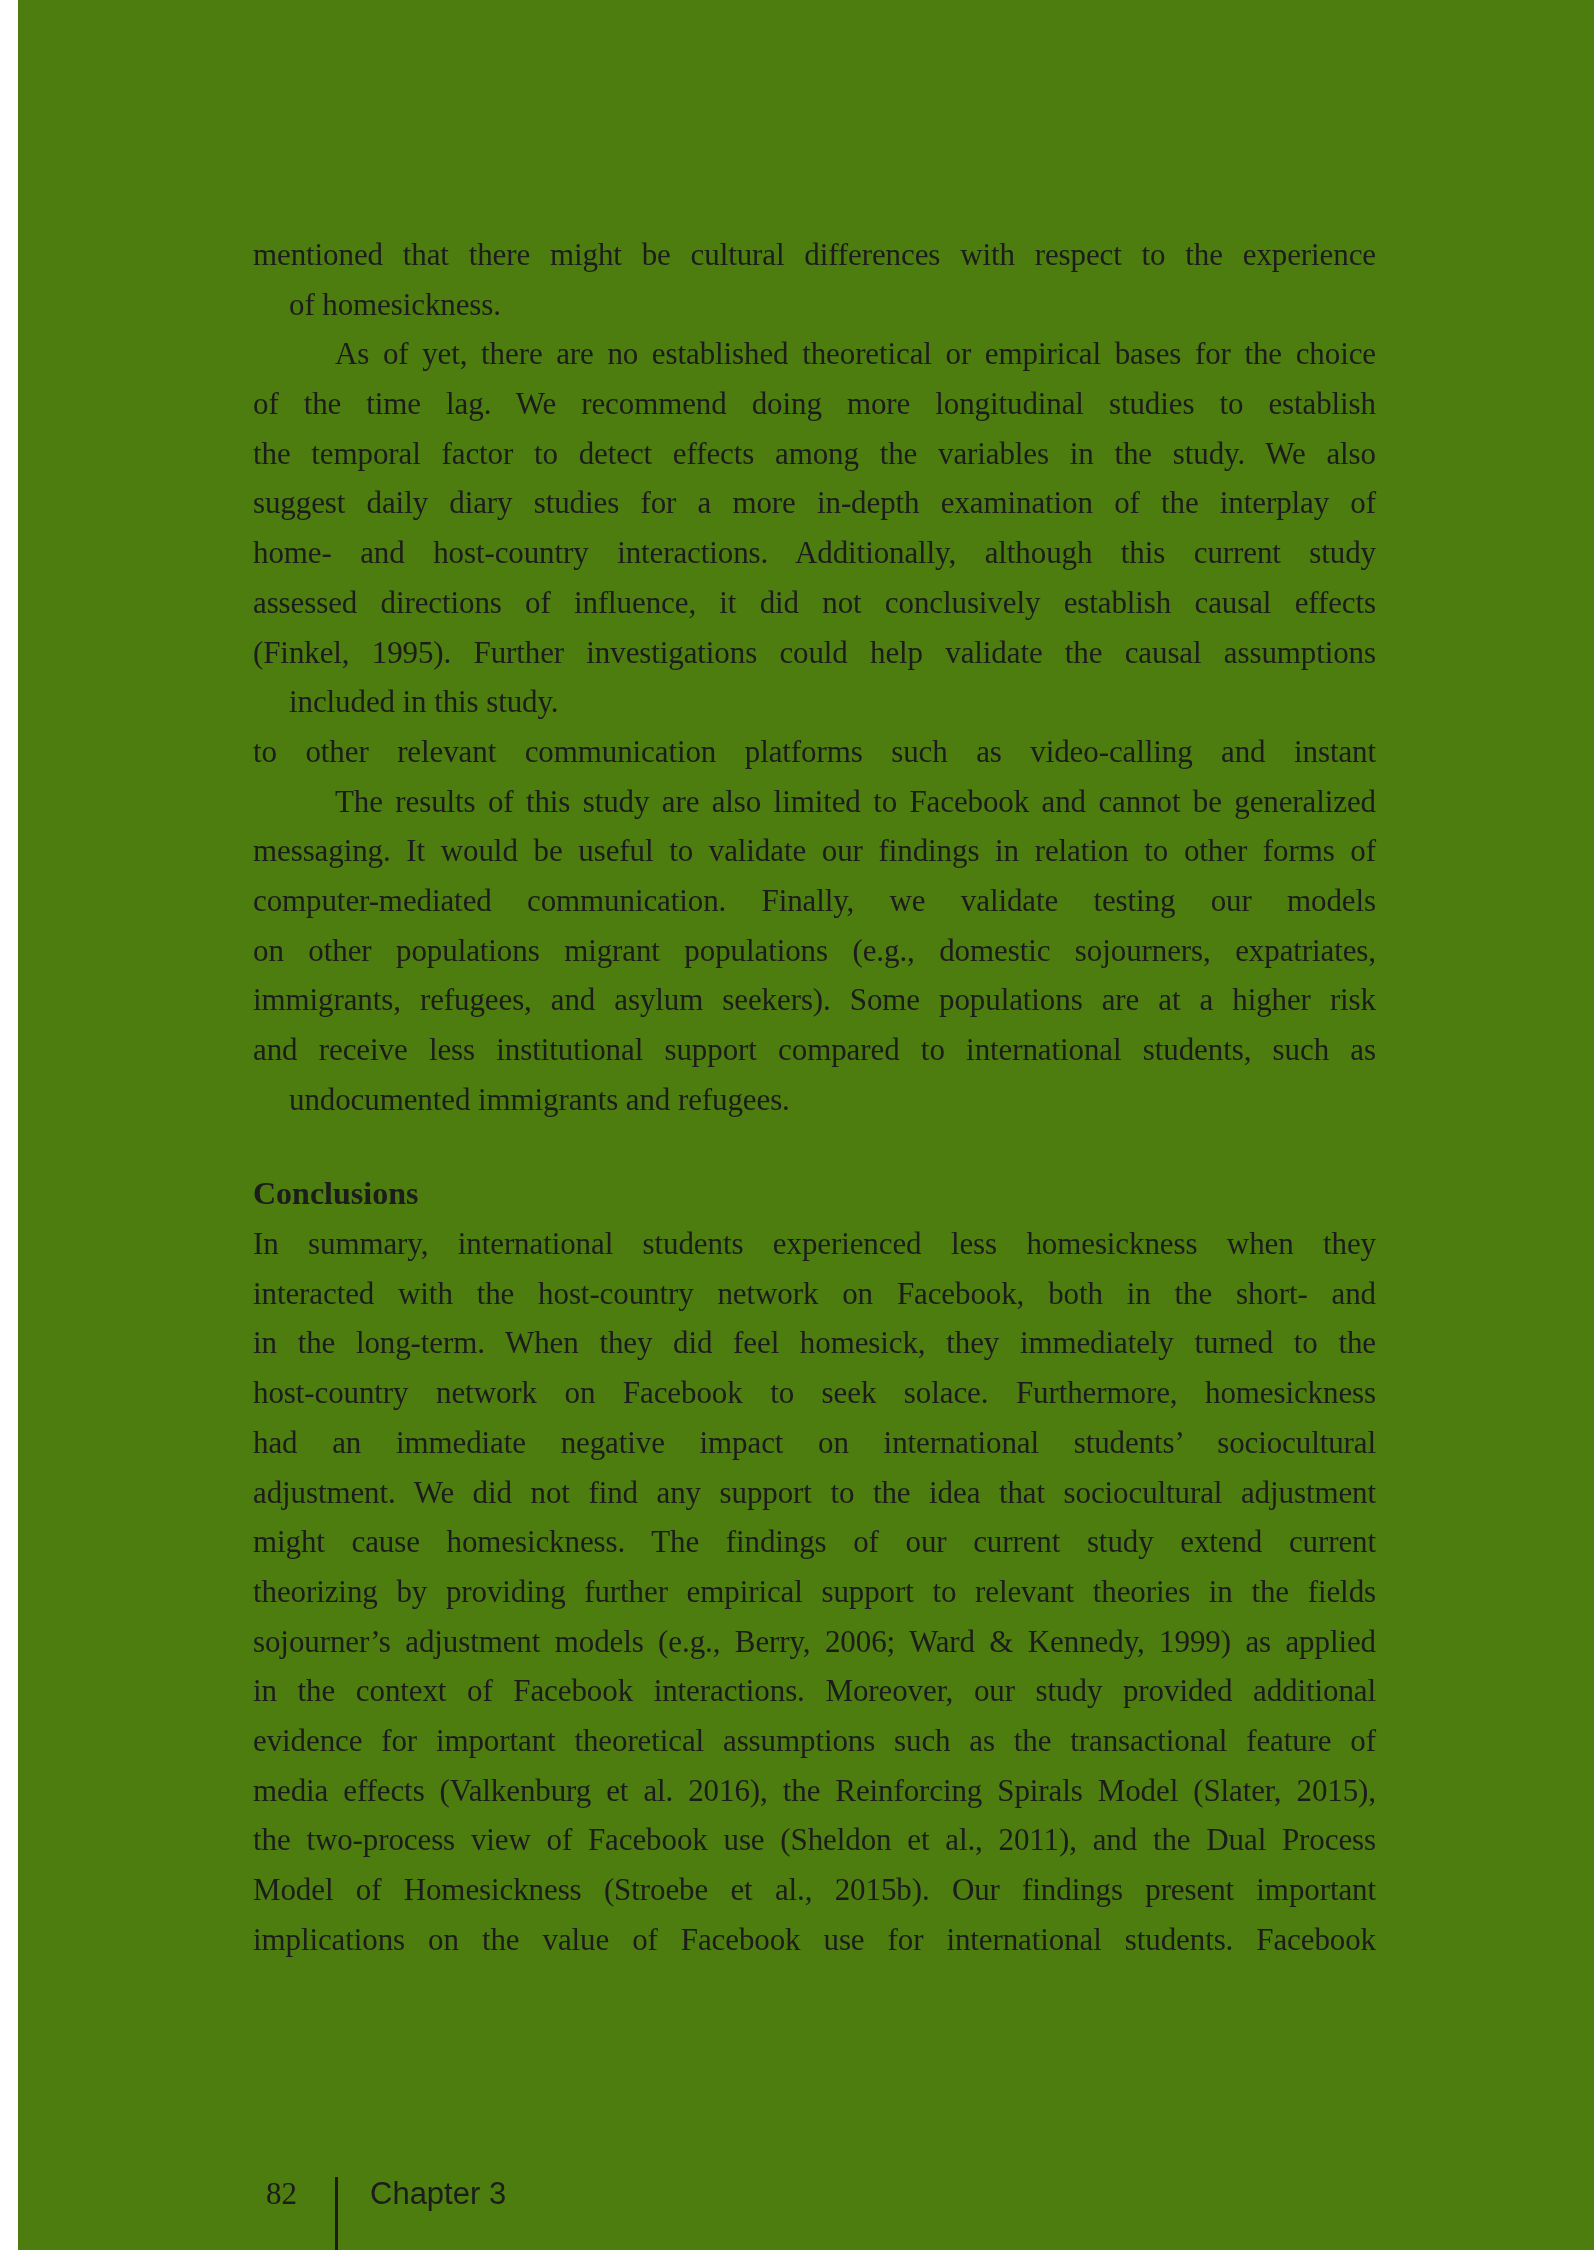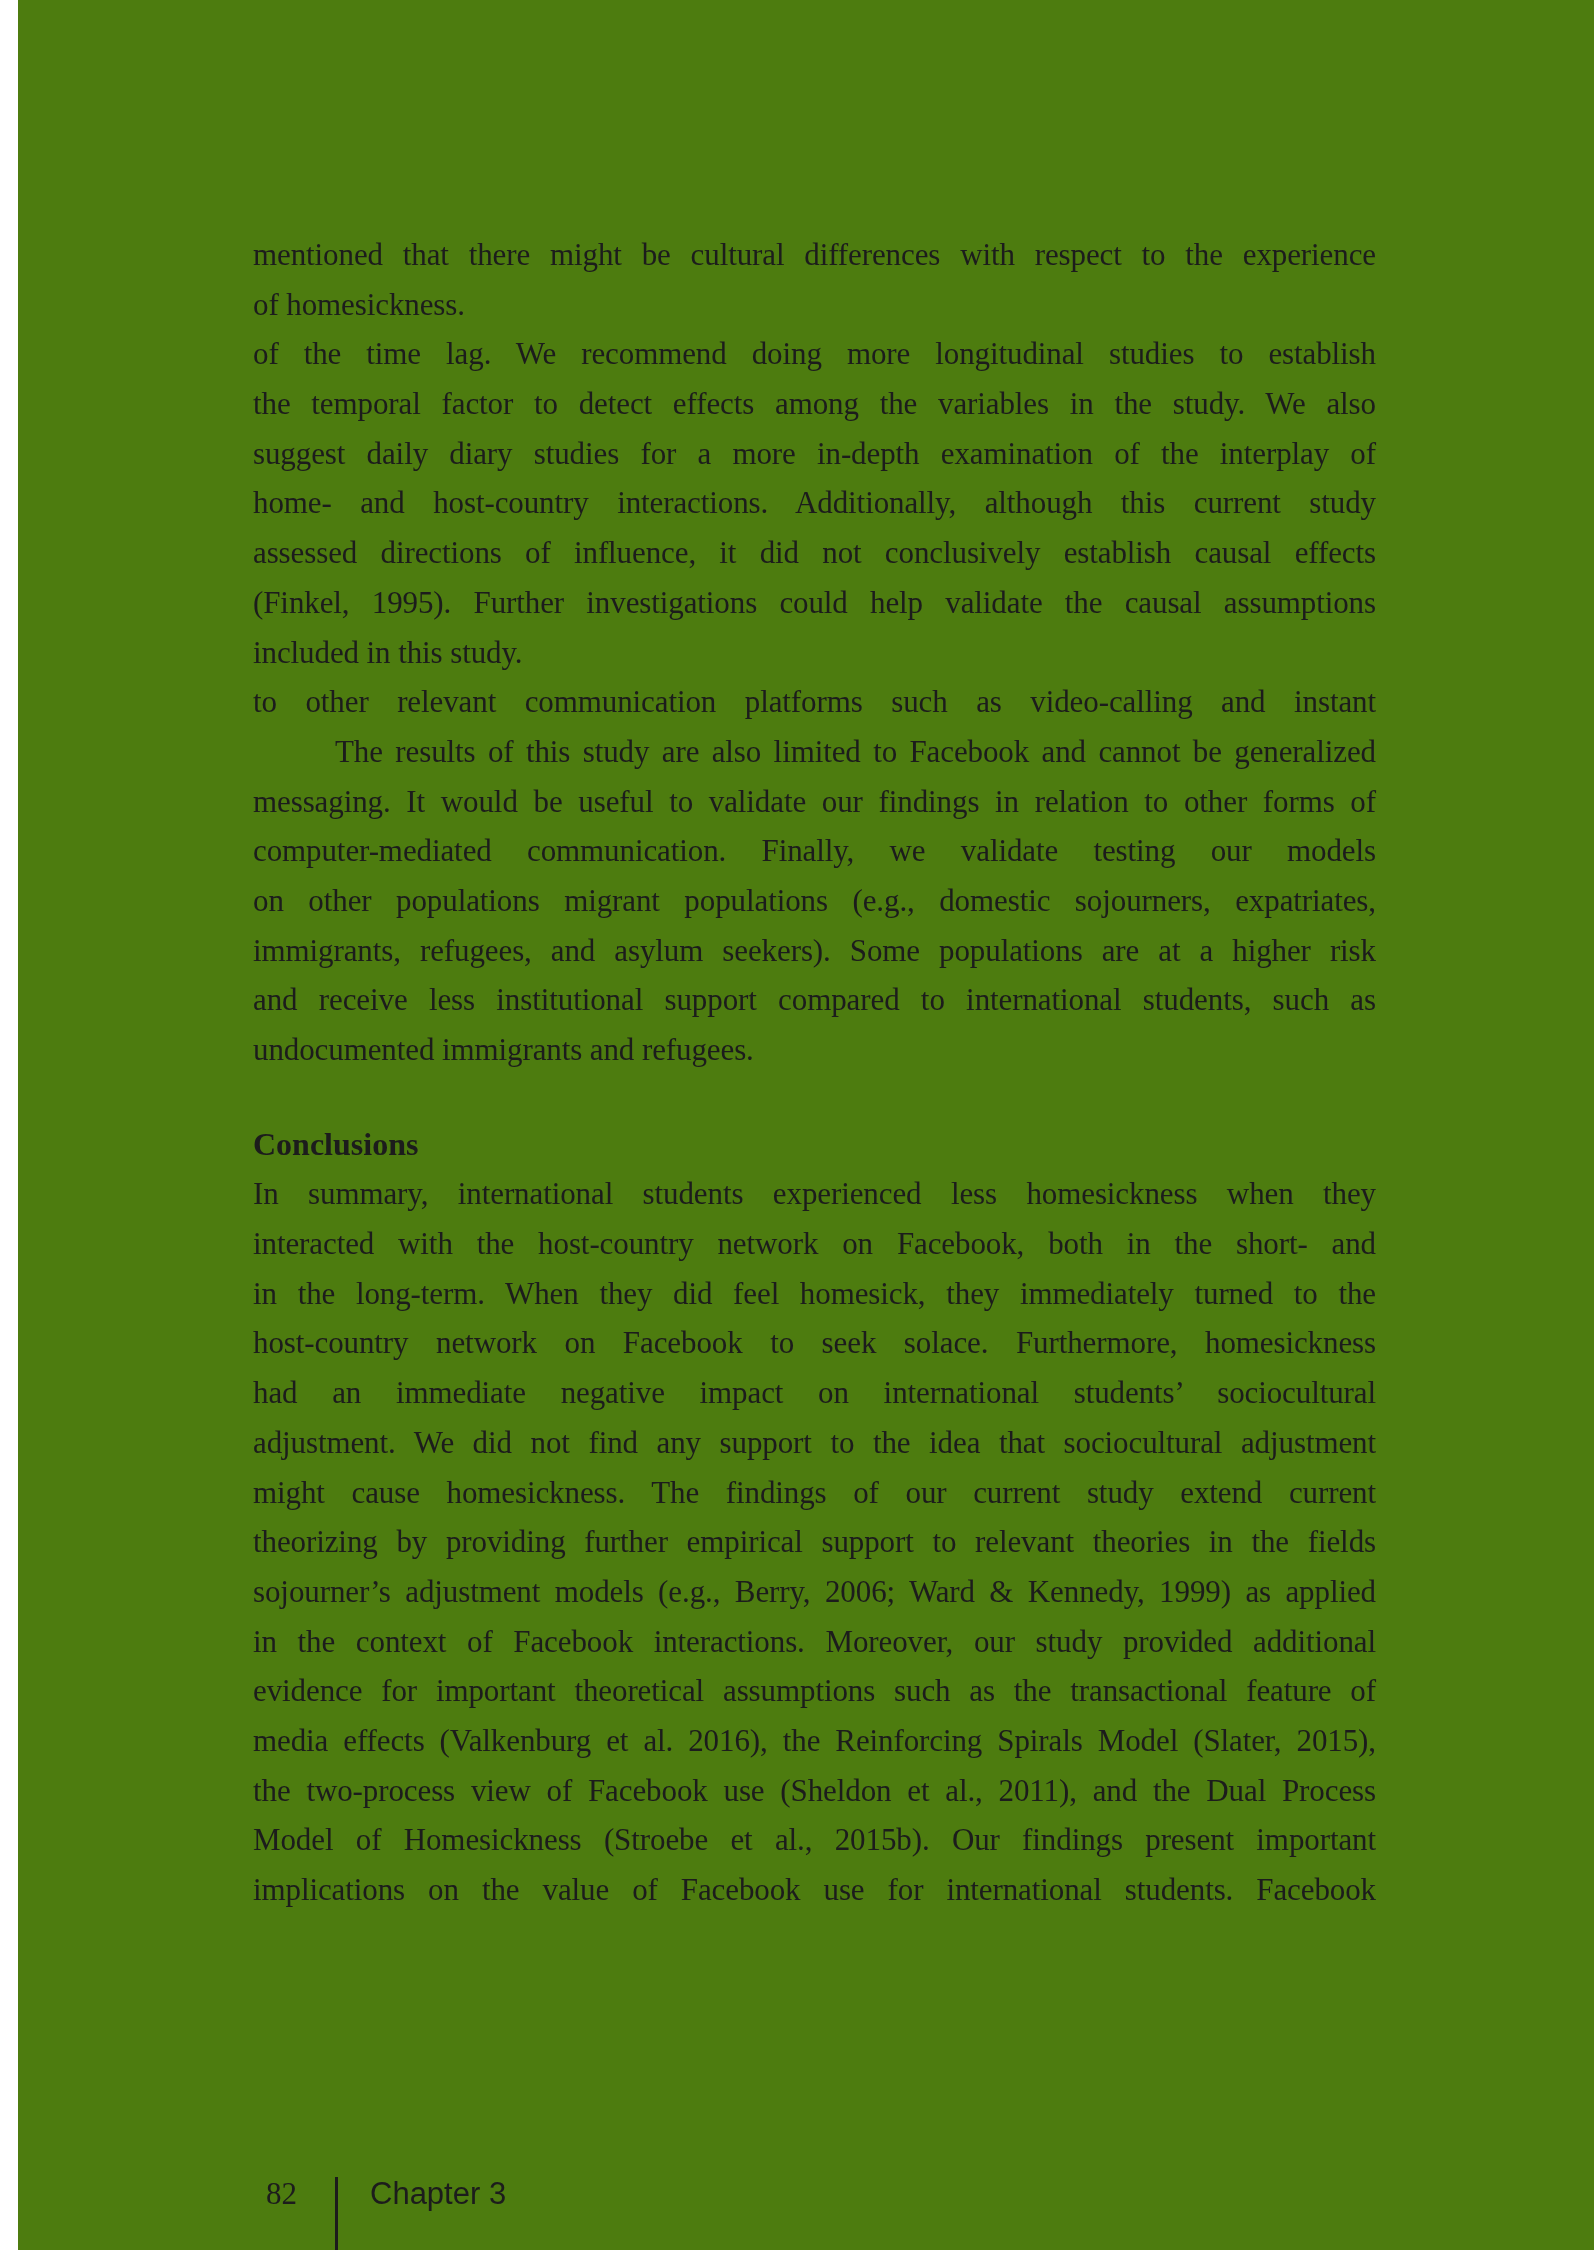--- a/index.html
+++ b/index.html
@@ -10,21 +10,21 @@
     font-family: "Liberation Serif", "DejaVu Serif", serif;
     font-size: 31px;
     line-height: 49.7px;
     height: 49.7px;
     color: #1c1c1c;
     white-space: nowrap;
     text-align: justify;
     text-align-last: justify;
     letter-spacing: -0.1px;
   }
-  .line.last { text-align-last: left; }
+  .line.last { text-align-last: left; margin-left: 36px; }
   .line.indent { padding-left: 82px; }
   .gap { height: 45px; }
   .heading {
     font-family: "Liberation Serif", "DejaVu Serif", serif;
     font-weight: bold;
     font-size: 32px;
     line-height: 49.7px;
     height: 49.7px;
     color: #1c1c1c;
   }
@@ -47,20 +47,21 @@
 
 <div class="page">
   <div class="column">
 
     <div>
       <div class="line">mentioned that there might be cultural differences with respect to the experience</div>
       <div class="line last">of homesickness.</div>
     </div>
 
     <div>
+      <div class="line indent">As of yet, there are no established theoretical or empirical bases for the choice</div>
       <div class="line">of the time lag. We recommend doing more longitudinal studies to establish</div>
       <div class="line">the temporal factor to detect effects among the variables in the study. We also</div>
       <div class="line">suggest daily diary studies for a more in-depth examination of the interplay of</div>
       <div class="line">home- and host-country interactions. Additionally, although this current study</div>
       <div class="line">assessed directions of influence, it did not conclusively establish causal effects</div>
       <div class="line">(Finkel, 1995).  Further investigations could help validate the causal assumptions</div>
       <div class="line last">included in this study.</div>
     </div>
 
     <div>

